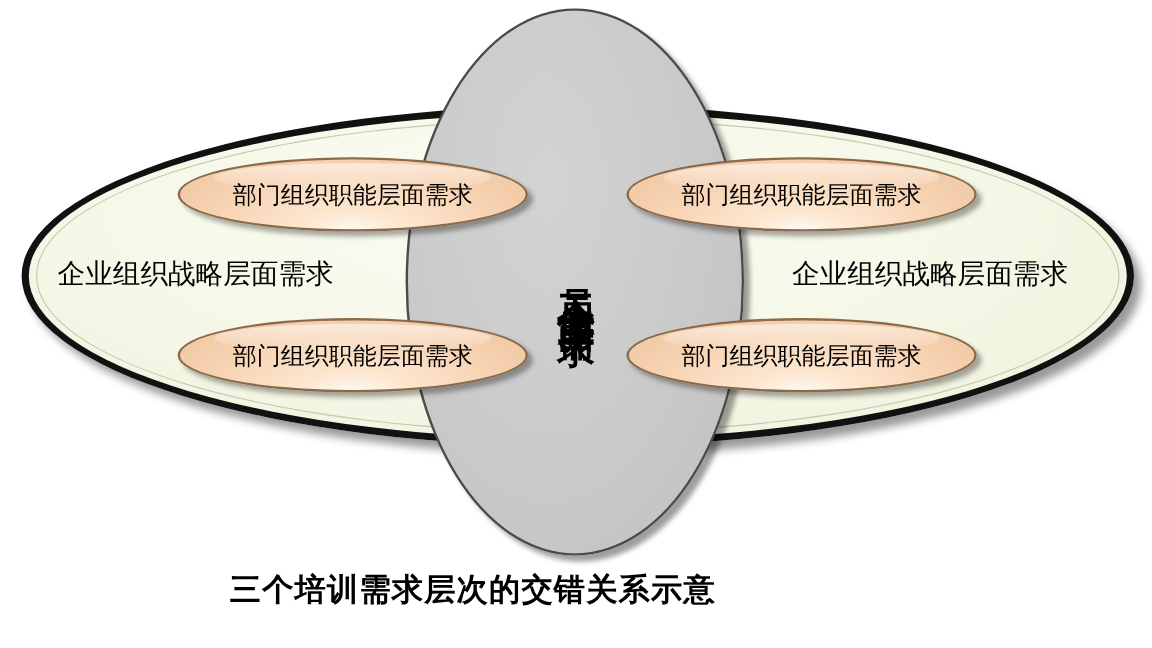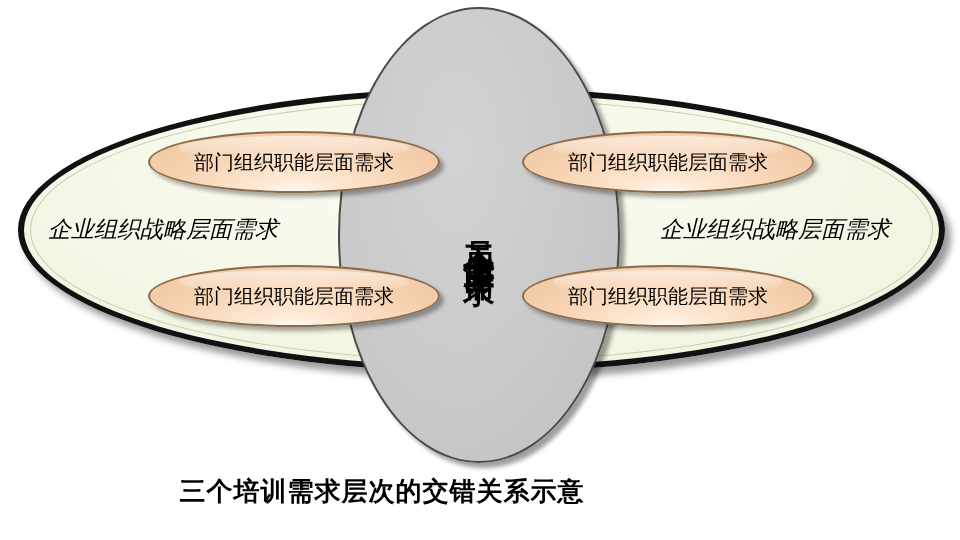--- a/index.html
+++ b/index.html
@@ -84,21 +84,20 @@
 
   
   .strategy-label {
     position: absolute;
     font-size: 23px;
     font-weight: normal;
     color: #000000;
     white-space: nowrap;
     letter-spacing: 0px;
     line-height: 1;
-    font-style: italic;
   }
   .strategy-label.left  { left: 48px;  top: 218px; }
   .strategy-label.right { left: 660px; top: 218px; }
 
   
   .dept-ellipse {
     position: absolute;
     width: 292px;
     height: 62px;
     border-radius: 50%;
@@ -134,21 +133,21 @@
   }
 
   .dept-tl { left: 148px; top: 131px; }
   .dept-tr { left: 522px; top: 131px; }
   .dept-bl { left: 148px; top: 265px; }
   .dept-br { left: 522px; top: 265px; }
 
   
   .caption {
     position: absolute;
-    left: 0;
+    left: 12px;
     top: 474px;
     width: 764px;
     text-align: center;
     font-size: 26px;
     font-weight: bold;
     color: #000000;
     letter-spacing: 1px;
   }
 </style>
 </head>

